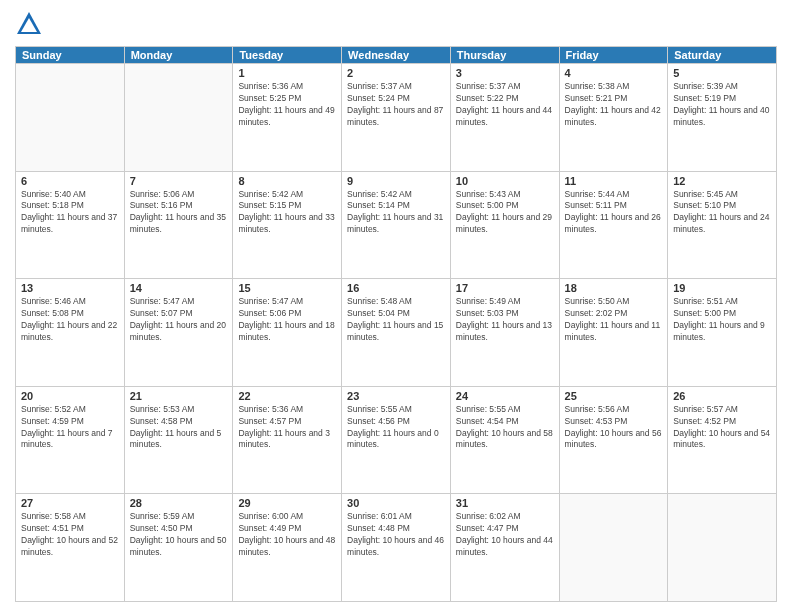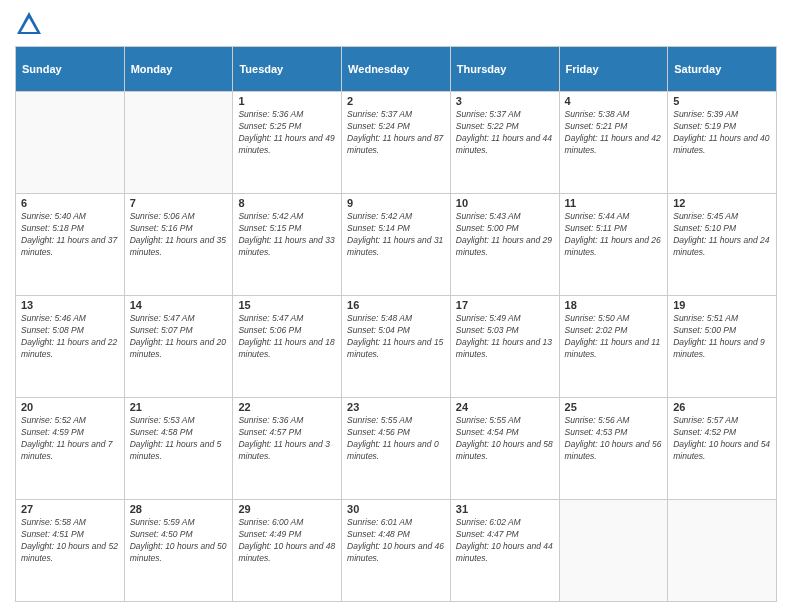--- a/index.html
+++ b/index.html
@@ -49,21 +49,21 @@
       width: 100%;
       border-collapse: collapse;
       flex: 1;
     }
     .calendar th {
       background-color: #2a7ab5;
       color: white;
       font-size: 11px;
       font-weight: bold;
       text-align: left;
-      padding: 16px 6px;
+      padding: 2px 6px;
       border: 1px solid #ccc;
     }
     .calendar td {
       border: 1px solid #ccc;
       vertical-align: top;
       padding: 3px 5px;
       font-size: 9px;
       color: #333;
       width: calc(100% / 7);
       height: 85px;
@@ -76,21 +76,20 @@
       font-size: 11px;
       font-weight: bold;
       color: #333;
       display: block;
       margin-bottom: 2px;
     }
     .day-info {
       font-size: 8.5px;
       color: #444;
       line-height: 1.4;
-      font-style: italic;
     }
   </style>
 </head>
 <body>
 
 <div class="page">
   <div class="header">
     <div class="logo">
       <svg class="logo-icon" viewBox="0 0 28 28">
         <polygon points="14,2 26,24 2,24" fill="#1a6bb5"></polygon>

